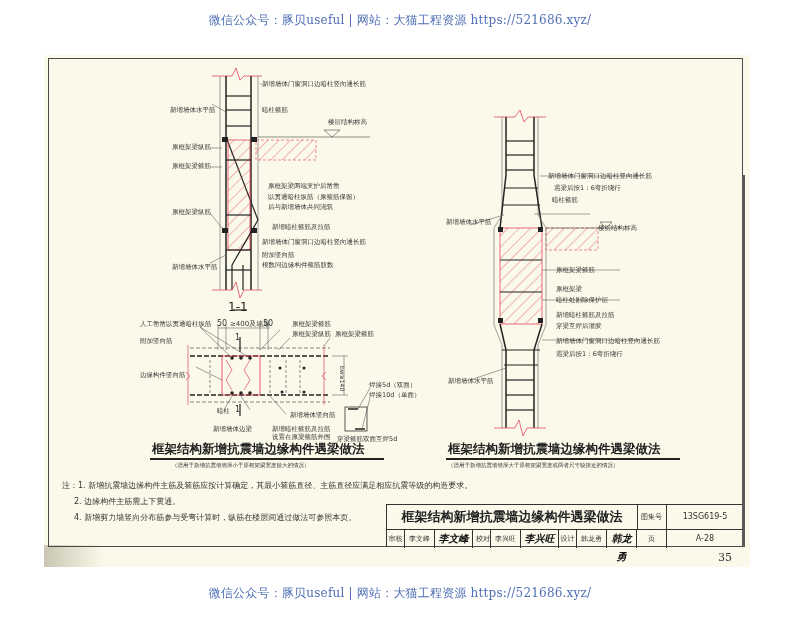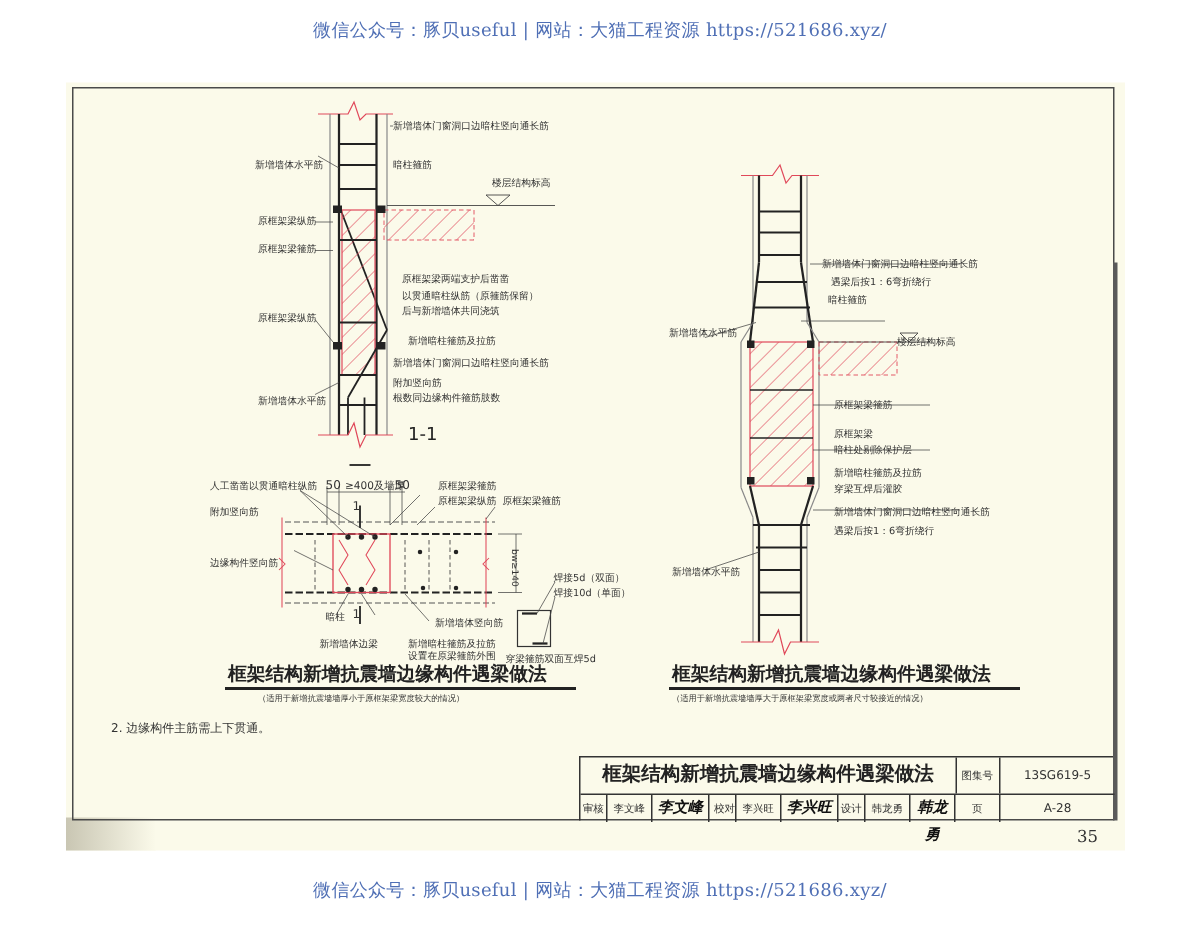--- a/index.html
+++ b/index.html
@@ -198,21 +198,21 @@
 <div class="lbl" style="left:172px;top:162px;">原框架梁箍筋</div>
 <div class="lbl" style="left:268px;top:182px;">原框架梁两端支护后凿凿</div>
 <div class="lbl" style="left:268px;top:193px;">以贯通暗柱纵筋（原箍筋保留）</div>
 <div class="lbl" style="left:268px;top:203px;">后与新增墙体共同浇筑</div>
 <div class="lbl" style="left:172px;top:208px;">原框架梁纵筋</div>
 <div class="lbl" style="left:272px;top:223px;">新增暗柱箍筋及拉筋</div>
 <div class="lbl" style="left:262px;top:238px;">新增墙体门窗洞口边暗柱竖向通长筋</div>
 <div class="lbl" style="left:262px;top:251px;">附加竖向筋</div>
 <div class="lbl" style="left:172px;top:263px;">新增墙体水平筋</div>
 <div class="lbl" style="left:262px;top:261px;">根数同边缘构件箍筋肢数</div>
-<div class="sec" style="left:228px;top:282px;margin-left:44px;">1-1</div>
+<div class="sec" style="left:228px;top:300px;">1-1</div>
 
 <div class="lbl" style="left:140px;top:320px;">人工凿凿以贯通暗柱纵筋</div>
 <div class="lbl" style="left:217px;top:320px;font-size:8px;">50</div>
 <div class="lbl" style="left:230px;top:320px;font-size:7px;">≥400及墙厚</div>
 <div class="lbl" style="left:263px;top:320px;font-size:8px;">50</div>
 <div class="lbl" style="left:292px;top:320px;">原框架梁箍筋</div>
 <div class="lbl" style="left:292px;top:330px;">原框架梁纵筋</div>
 <div class="lbl" style="left:335px;top:330px;">原框架梁箍筋</div>
 <div class="lbl" style="left:140px;top:337px;">附加竖向筋</div>
 <div class="lbl" style="left:235px;top:334px;font-size:8px;">1</div>
@@ -244,21 +244,23 @@
 <div class="lbl" style="left:556px;top:322px;">穿梁互焊后灌胶</div>
 <div class="lbl" style="left:556px;top:337px;">新增墙体门窗洞口边暗柱竖向通长筋</div>
 <div class="lbl" style="left:556px;top:350px;">遇梁后按1：6弯折绕行</div>
 <div class="lbl" style="left:448px;top:377px;">新增墙体水平筋</div>
 
 <div class="dtitle" style="left:448px;top:441px;">框架结构新增抗震墙边缘构件遇梁做法</div>
 <div class="tline" style="left:446px;top:458px;width:234px;"></div>
 <div class="dsub" style="left:448px;top:462px;">（适用于新增抗震墙墙厚大于原框架梁宽度或两者尺寸较接近的情况）</div>
 
 <div class="notes">
+  <div><span>注：</span><span>1. 新增抗震墙边缘构件主筋及箍筋应按计算确定，其最小箍筋直径、主筋直径应满足相应抗震等级的构造要求。</span></div>
   <div class="ind">2. 边缘构件主筋需上下贯通。</div>
+  <div class="ind">4. 新增剪力墙竖向分布筋参与受弯计算时，纵筋在楼层间通过做法可参照本页。</div>
 </div>
 
 <div class="tb">
   <div class="tb-title">框架结构新增抗震墙边缘构件遇梁做法</div>
   <div class="tb-cell" style="left:250px;top:0;width:30px;height:24px;line-height:24px;">图集号</div>
   <div class="tb-cell" style="left:280px;top:0;width:76px;height:24px;line-height:24px;font-size:8px;border-right:none;">13SG619-5</div>
   <div class="tb-hline"></div>
   <div class="tb-cell" style="left:0;top:25px;width:18px;height:18px;line-height:18px;">审核</div>
   <div class="tb-cell" style="left:18px;top:25px;width:30px;height:18px;line-height:18px;">李文峰</div>
   <div class="tb-cell sig" style="left:48px;top:25px;width:38px;height:18px;line-height:18px;">李文峰</div>

